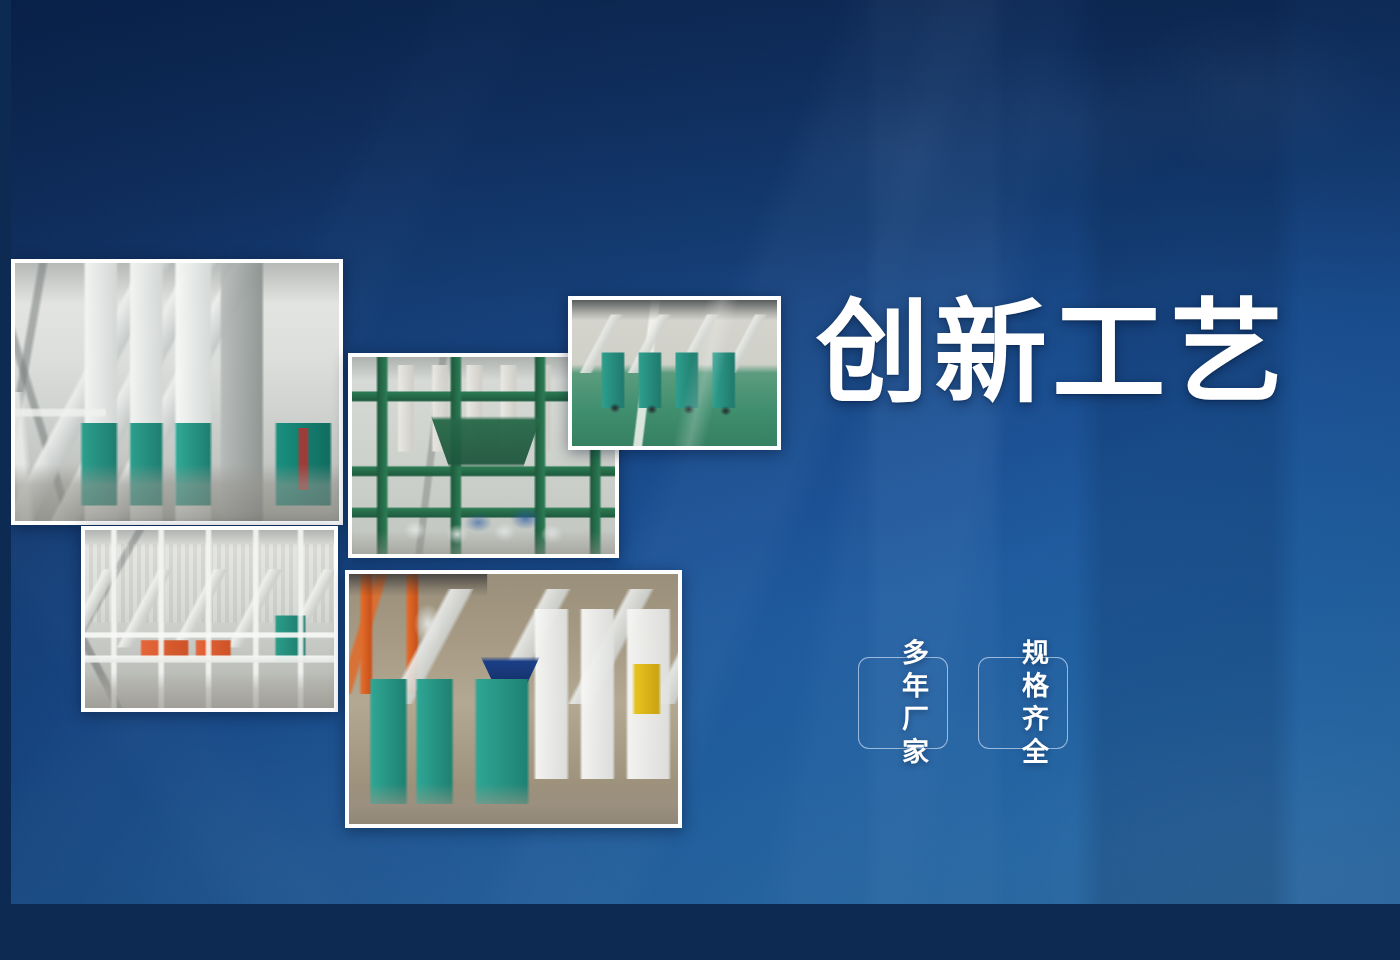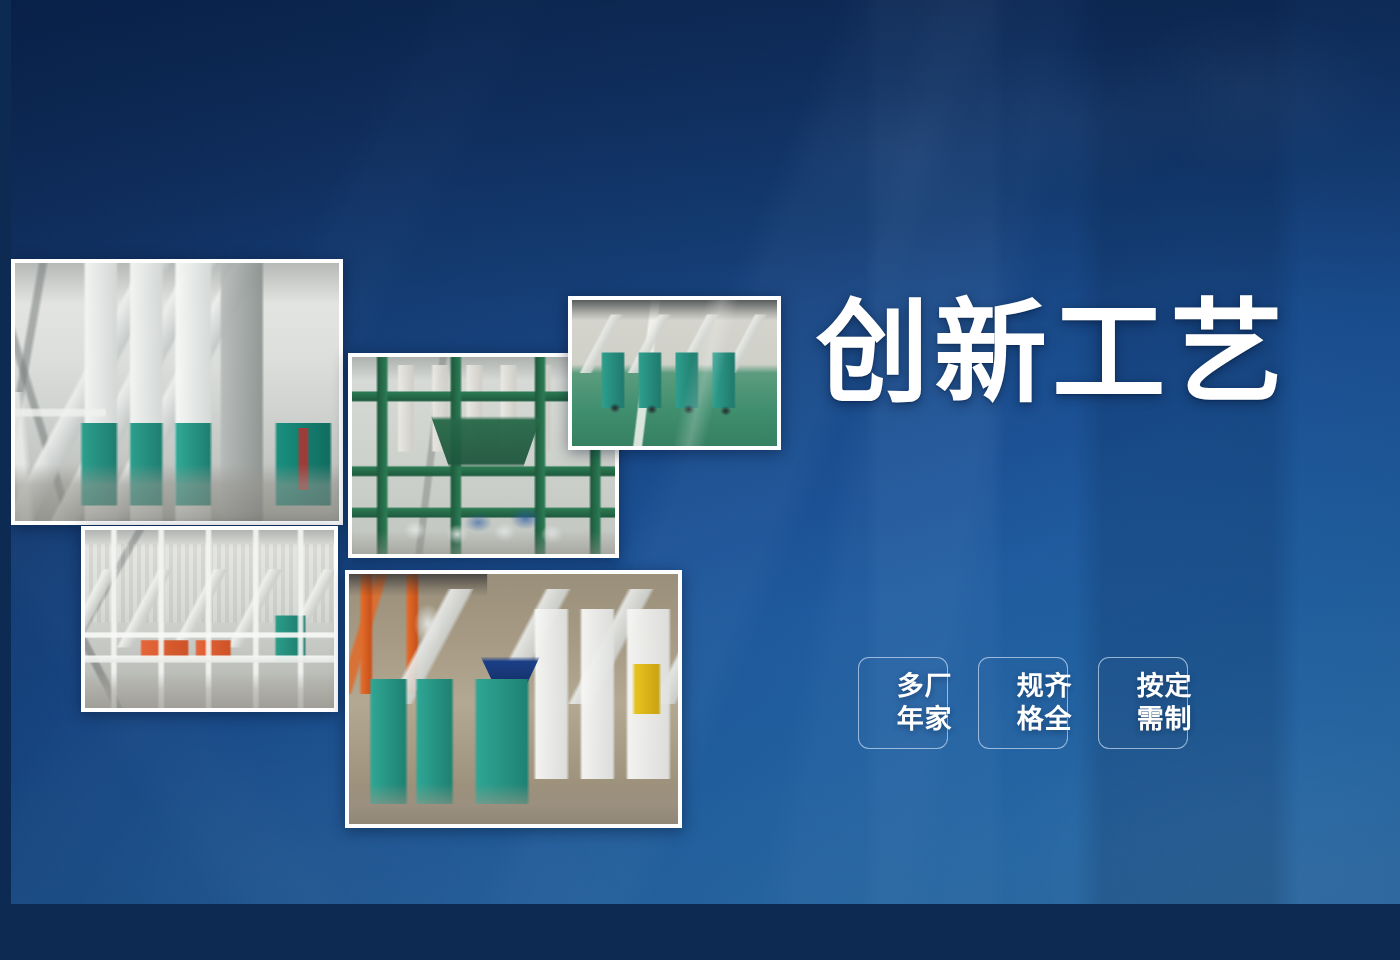--- a/index.html
+++ b/index.html
@@ -323,21 +323,21 @@
     position:absolute;
     left:847px;top:657px;
     display:flex;
     gap:30px;
   }
   .badge{
     width:90px;height:92px;
     border:1px solid rgba(224,238,255,.62);
     border-radius:11px;
     display:flex;
-    flex-direction:row;
+    flex-direction:column;
     align-items:center;
     justify-content:center;
     color:#ffffff;
     font-size:27px;
     font-weight:700;
     line-height:1.22;
     letter-spacing:.03em;
     text-shadow:0 2px 6px rgba(3,18,44,.4);
     background:rgba(255,255,255,.015);
     padding-left:43px;
@@ -421,19 +421,15 @@
 
   <div id="badges">
     <div class="badge">
       <span>多年</span>
       <span>厂家</span>
     </div>
     <div class="badge">
       <span>规格</span>
       <span>齐全</span>
     </div>
-    <div class="badge">
-      <span>按需</span>
-      <span>定制</span>
-    </div>
   </div>
 
 </div>
 
 </body></html>

